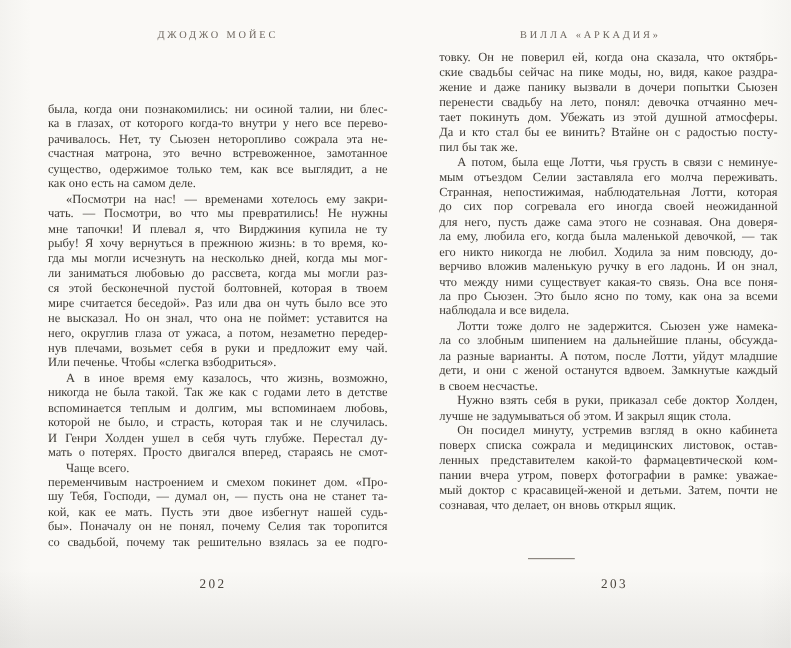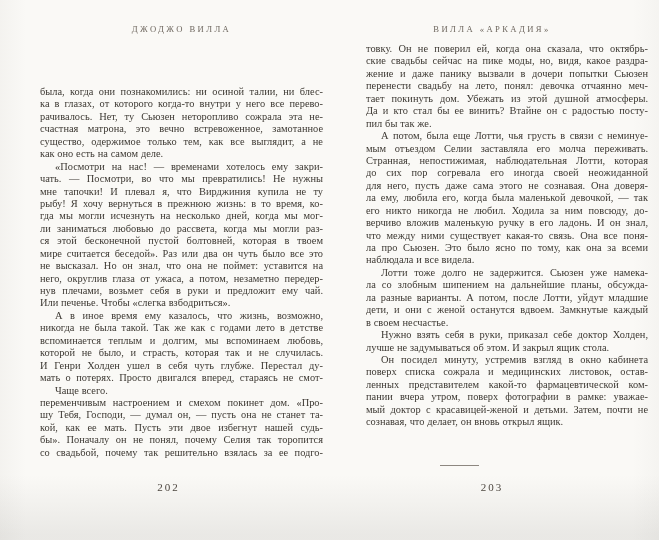--- a/index.html
+++ b/index.html
@@ -60,29 +60,29 @@
   }
   .page-number {
     position: absolute;
     top: 481px;
     height: 14px;
     font-size: 11px;
     letter-spacing: 2px;
     text-align: center;
     color: #4c463f;
   }
-  .page-number.left  { left: 27px;  width: 283px; text-align: center; }
-  .page-number.right { left: 351px; width: 282px; }
+  .page-number.left  { left: 36px;  width: 283px; text-align: center; }
+  .page-number.right { left: 371px; width: 282px; }
 </style>
 </head>
 <body>
 
 <div class="spread">
 
-  <div class="running-header left">ДЖОДЖО ВИЛЛА</div>
+  <div class="running-header left">ДЖОДЖО МОЙЕС</div>
 
   <div class="running-header right">ВИЛЛА «АРКАДИЯ»</div>
 
   <div class="text-block left">
       <div class="line">была, когда они познакомились: ни осиной талии, ни блес-</div>
       <div class="line">ка в глазах, от которого когда-то внутри у него все перево-</div>
       <div class="line">рачивалось. Нет, ту Сьюзен неторопливо сожрала эта не-</div>
       <div class="line">счастная матрона, это вечно встревоженное, замотанное</div>
       <div class="line">существо, одержимое только тем, как все выглядит, а не</div>
       <div class="line end">как оно есть на самом деле.</div>

